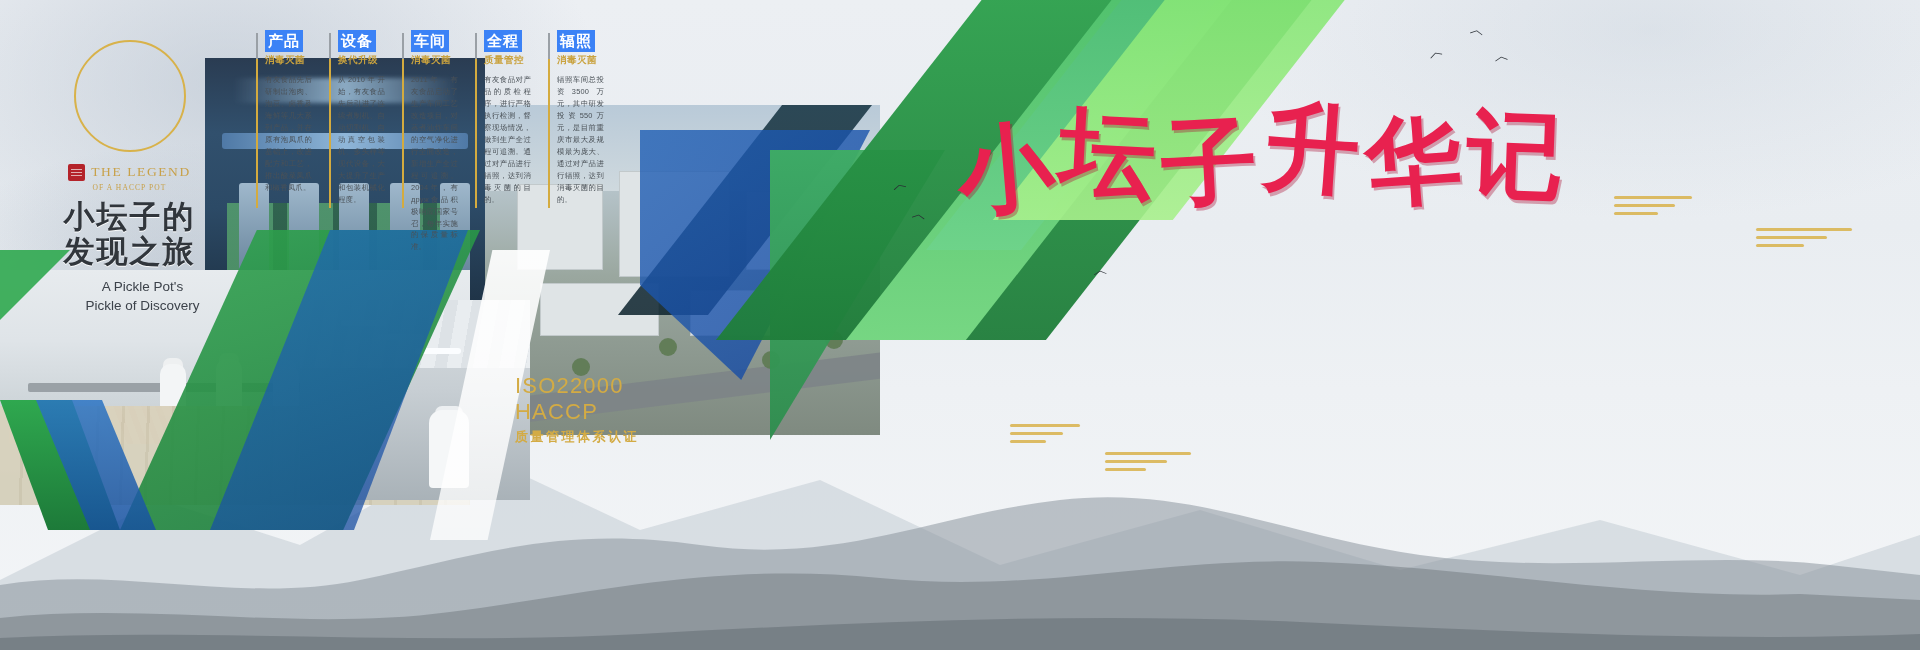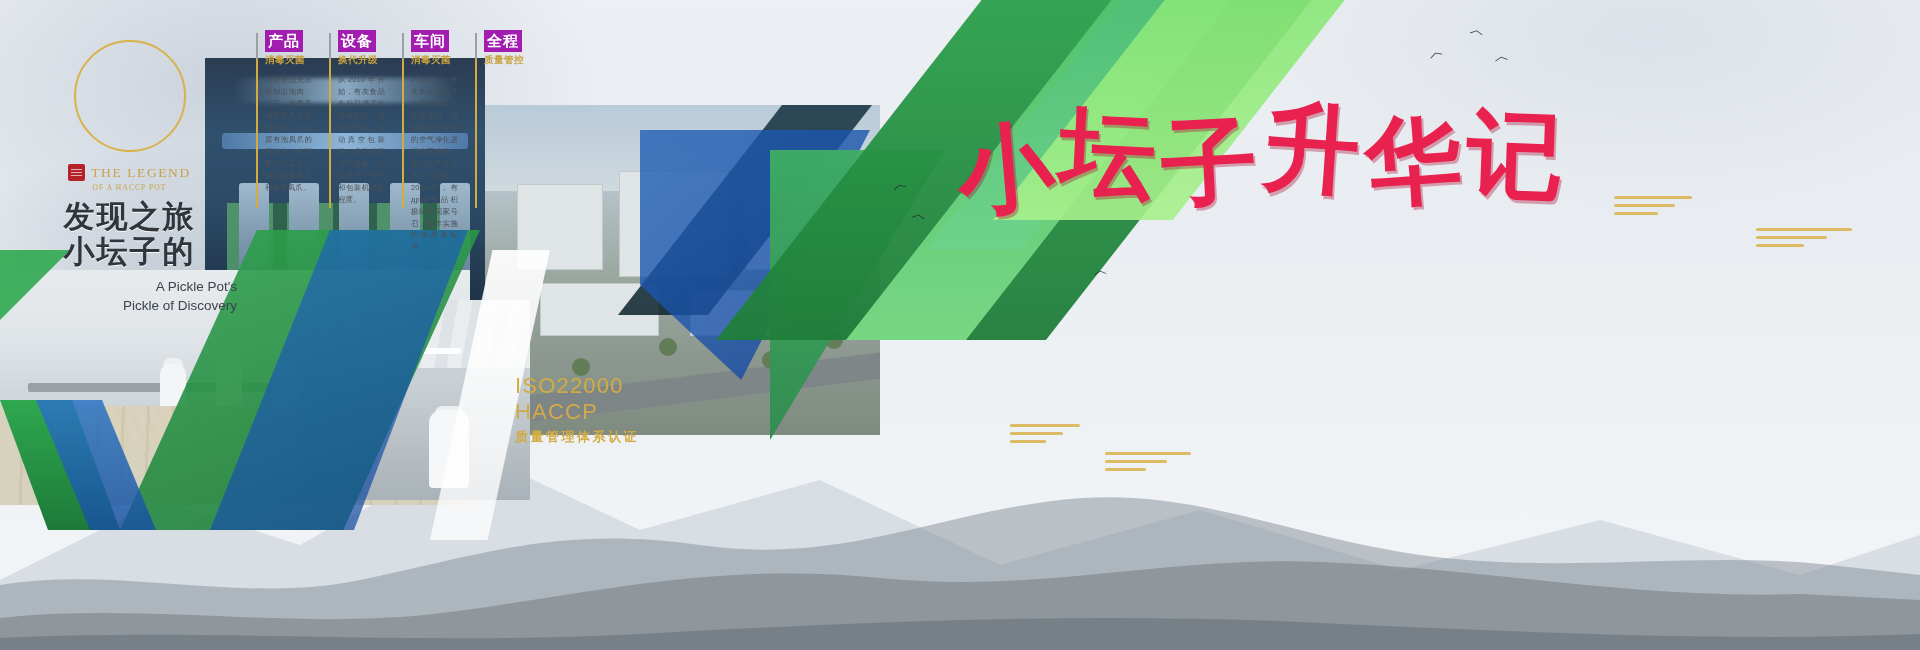--- a/index.html
+++ b/index.html
@@ -227,21 +227,21 @@
   .brand { position:absolute; left:22px; top:40px; width:215px; text-align:center; }
   .seal {
     width:112px; height:112px; margin:0 auto;
     border:2.5px solid #d8b24a; border-radius:50%;
     position:relative;
   }
   .seal i {
     position:absolute; left:50%; transform:translateX(-50%);
     background:#e0be5c; border-radius:3px; display:block;
   }
-  .legend-row{ display:flex; align-items:center; justify-content:center; gap:6px; margin-top:12px; }
+  .legend-row{ display:flex; align-items:flex-start; justify-content:center; gap:6px; margin-top:12px; }
   .legend-stamp{
     width:17px; height:17px; background:#b4232a; border-radius:2px;
     position:relative;
   }
   .legend-stamp::after{
     content:""; position:absolute; inset:3px;
     background:
       repeating-linear-gradient(0deg,#b4232a 0 2px,#e8c9c9 2px 3px);
     opacity:.85;
   }
@@ -249,32 +249,32 @@
     font-family:"Liberation Serif","DejaVu Serif",serif; }
   .legend-sub{ color:#c8a14a; font-size:7.5px; letter-spacing:1.1px; margin-top:2px;
     font-family:"Liberation Serif","DejaVu Serif",serif; }
   .cn-title{
     margin-top:8px; color:#31363c; font-size:31px; font-weight:bold;
     line-height:1.12; letter-spacing:2px;
     text-shadow:0 1px 0 rgba(255,255,255,.85);
   }
   .en-title{
     margin-top:9px; color:#3c424a; font-size:13.5px; line-height:1.35;
-    text-align:right; padding-left:26px;
+    text-align:center; padding-left:26px;
   }
 
   
   .cols { position:absolute; left:256px; top:30px; display:flex; gap:17px; }
   .col { width:56px; position:relative; padding-left:9px; }
   .col::before{
     content:""; position:absolute; left:0; top:3px; width:2px; height:175px;
     background:linear-gradient(180deg,#9aa0a6 0 26px,#d4ab3f 26px 100%);
   }
   .col-h{
-    background:#a21caf; color:#fff; font-size:15px; font-weight:bold;
+    background:#3b82f6; color:#fff; font-size:15px; font-weight:bold;
     letter-spacing:1px; padding:2px 3px; display:inline-block; line-height:1.18;
   }
   .col-sub{
     color:#c9a23e; font-size:9.5px; font-weight:bold; letter-spacing:.5px;
     margin-top:2px; white-space:nowrap;
   }
   .col-body{
     margin-top:7px; color:#4a5157; font-size:7.4px; line-height:1.62;
     text-align:justify; letter-spacing:.2px;
   }
@@ -452,22 +452,22 @@
       <i style="top:64px; width:44px; left:58%;"></i>
       <i style="top:75px; width:50px;"></i>
       <i style="top:86px; width:34px; left:44%;"></i>
     </div>
     <div class="legend-row">
       <span class="legend-stamp"></span>
       <span class="legend-txt">THE LEGEND</span>
     </div>
     <div class="legend-sub">OF A HACCP POT</div>
     <div class="cn-title">
+      <div>小坛子的</div>
       <div>发现之旅</div>
-      <div>小坛子的</div>
     </div>
     <div class="en-title">
       <div>A Pickle Pot's</div>
       <div>Pickle of Discovery</div>
     </div>
   </div>
 
   <div class="cols">
     <div class="col">
       <div><span class="col-h">产品</span></div>
@@ -480,20 +480,26 @@
       <div class="col-body">从2010年开始，有友食品先后引进了连续煮制机、自动切割机、自动真空包装机、多头秤等现代设备，大大提升了生产和包装机械化程度。</div>
     </div>
     <div class="col">
       <div><span class="col-h">车间</span></div>
       <div class="col-sub">消毒灭菌</div>
       <div class="col-body">2011年，有友食品启动了生产车间工艺改造项目，对蒸煮油炸车间的空气净化进行全面改造，新增生产全过程可追溯。2004年，有друж食品积极响应国家号召，每年实施的保质量标准。</div>
     </div>
     <div class="col">
       <div><span class="col-h">全程</span></div>
       <div class="col-sub">质量管控</div>
+      <div class="col-body">有友食品对产品的质检程序，进行严格执行检测，督察现场情况，做到生产全过程可追溯。通过对产品进行辐照，达到消毒灭菌的目的。</div>
+    </div>
+    <div class="col">
+      <div><span class="col-h">辐照</span></div>
+      <div class="col-sub">消毒灭菌</div>
+      <div class="col-body">辐照车间总投资3500万元，其中研发投资550万元，是目前重庆市最大及规模最为庞大、通过对产品进行辐照，达到消毒灭菌的目的。</div>
     </div>
   </div>
 
   <div class="iso">
     <div class="l1">ISO22000</div>
     <div class="l2">HACCP</div>
     <div class="l3">质量管理体系认证</div>
   </div>
 
   <div class="hero-title">

